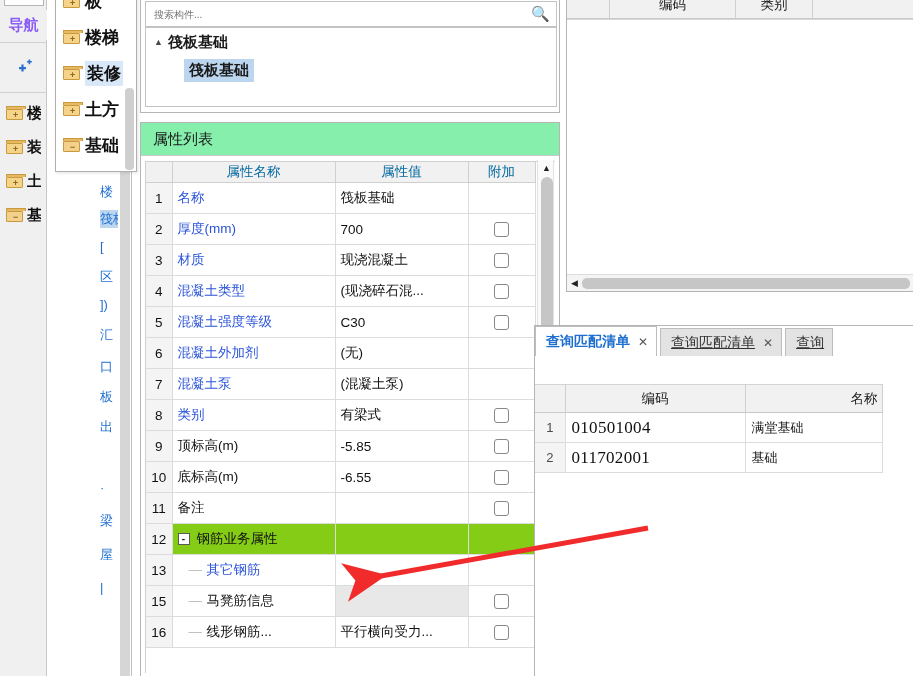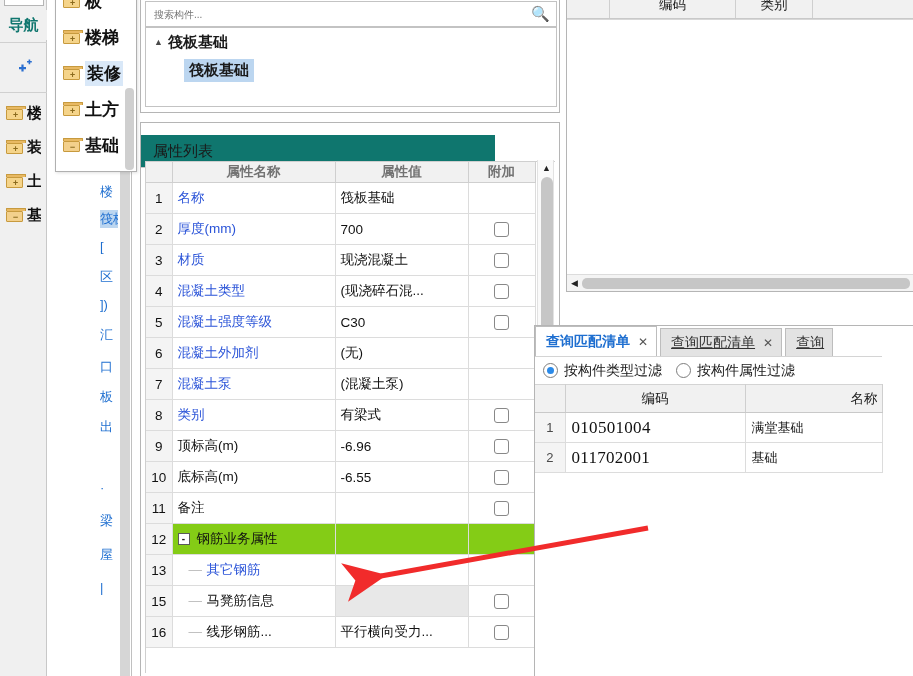--- a/index.html
+++ b/index.html
@@ -20,21 +20,21 @@
     position: absolute; left: 0; top: 0; width: 47px; height: 676px;
     background: #f0f0f0; border-right: 1px solid #c8c8c8;
   }
   .nav-topbox {
     position:absolute; left:4px; top:-14px; width:40px; height:20px;
     background:#ffffff; border:1px solid #b5b5b5;
   }
   .nav-title {
     position: absolute; left: 0; top: 10px; width: 47px; height: 30px;
     display: flex; align-items: center; justify-content: center;
-    font-size: 15px; font-weight: bold; color: #0f766e;
+    font-size: 15px; font-weight: bold; color: #8b5cf6;
     background: #f0f0f0;
   }
   .nav-sep { position:absolute; left:0; width:47px; height:1px; background:#d0d0d0; }
   .nav-star {
     position: absolute; left: 0; top: 45px; width: 47px; height: 45px;
     display:flex; align-items:center; justify-content:center;
   }
   .nav-star svg { display:block; }
 
   .nav-items { position:absolute; left:0; top:96px; width:47px; }
@@ -108,38 +108,38 @@
   .tree-row .t-lbl { font-size:15px; font-weight:bold; color:#1a1a1a; }
   .tree-child { padding-left: 38px; }
   .tree-child .t-lbl { background:#bcd6f0; padding: 2px 5px; }
 
   
   .prop-panel {
     position:absolute; left:140px; top:122px; width:420px; height:554px;
     background:#fff; border:1px solid #b5b5b5; border-bottom:none;
   }
   .prop-header {
-    position:absolute; left:0; top:12px; width:354px; height:33px;
-    background:#0f766e; border-bottom:1px solid #c9c9c9;
+    position:absolute; left:0; top:0; width:418px; height:33px;
+    background:#86efac; border-bottom:1px solid #c9c9c9;
     display:flex; align-items:center; padding-left:12px;
     font-size:15px; color:#1a1a1a;
   }
   .prop-table-wrap {
     position:absolute; left:4px; top:38px; width:410px; height:512px;
     overflow:hidden; border-left:1px solid #cfcfcf; border-top:1px solid #cfcfcf;
   }
   table.prop { border-collapse: collapse; width: 389px; table-layout: fixed; }
   table.prop col.c0 { width: 26px; }
   table.prop col.c1 { width: 163px; }
   table.prop col.c2 { width: 133px; }
   table.prop col.c3 { width: 67px; }
   table.prop th {
     height: 17px; background:#f1f1f1; border-right:1px solid #cfcfcf;
-    border-bottom:1px solid #cfcfcf; font-size:13.5px; font-weight:bold;
-    color:#737373; text-align:center;
+    border-bottom:1px solid #cfcfcf; font-size:13.5px; font-weight:normal;
+    color:#0369a1; text-align:center;
   }
   table.prop td {
     height: 31px; border-right:1px solid #dcdcdc; border-bottom:1px solid #dcdcdc;
     font-size:13.5px; padding: 0 5px; color:#111; overflow:hidden; white-space:nowrap;
   }
   td.idx { background:#f4f4f4; text-align:center; color:#4a4a4a; font-size:13px; padding:0; }
   td.pname.link { color:#2b54d8; }
   td.pval { color:#111; }
   td.pval.grayed { background:#e8e8e8; }
   td.attach { text-align:center; padding:0; }
@@ -432,21 +432,21 @@
           </tr>
           <tr>
             <td class="idx">8</td>
             <td class="pname link">类别</td>
             <td class="pval">有梁式</td>
             <td class="attach"><span class="chk"></span></td>
           </tr>
           <tr>
             <td class="idx">9</td>
             <td class="pname">顶标高(m)</td>
-            <td class="pval">-6.96</td>
+            <td class="pval">-5.85</td>
             <td class="attach"><span class="chk"></span></td>
           </tr>
           <tr>
             <td class="idx">10</td>
             <td class="pname">底标高(m)</td>
             <td class="pval">-6.55</td>
             <td class="attach"><span class="chk"></span></td>
           </tr>
           <tr>
             <td class="idx">11</td>
@@ -518,26 +518,20 @@
       </div>
       <div class="tab">
         <span class="tlbl">查询匹配清单</span>
         <span class="tclose">✕</span>
       </div>
       <div class="tab">
         <span class="tlbl">查询</span>
       </div>
     </div>
 
-    <div class="filter-row">
-      <span class="radio on"></span>
-      <span class="flbl">按构件类型过滤</span>
-      <span class="radio"></span>
-      <span class="flbl">按构件属性过滤</span>
-    </div>
 
     <div class="rb-grid">
       <table class="rb">
         <colgroup>
             <col class="r0">
             <col class="r1">
             <col class="r2">
           </colgroup>
         <thead>
           <tr>

